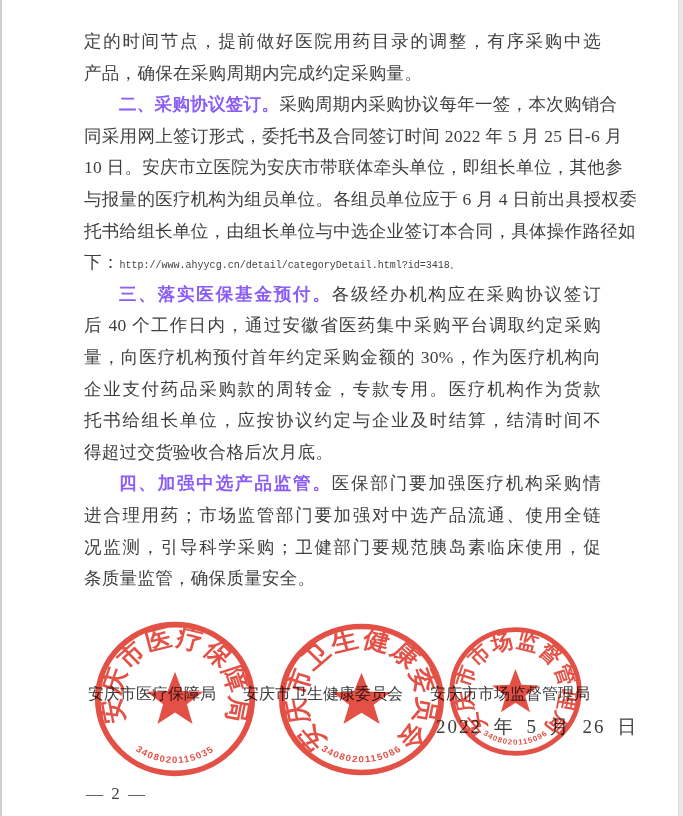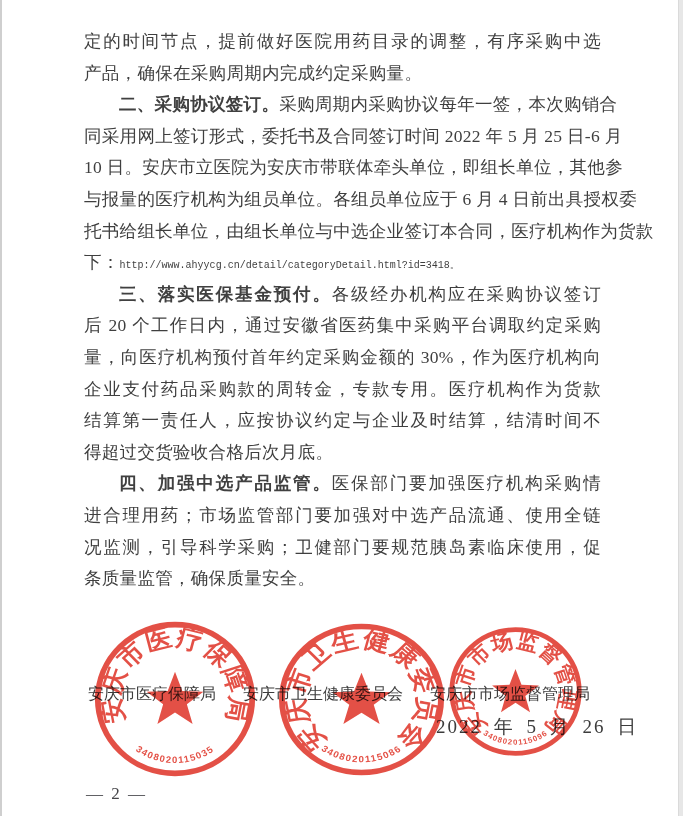--- a/index.html
+++ b/index.html
@@ -18,21 +18,21 @@
     font-size:17.5px;line-height:31.6px;color:#3f3f3f;
     letter-spacing:0.3px;
   }
   .text-line{
     text-align:justify;
     text-align-last:justify;
     height:31.6px;overflow:visible;white-space:nowrap;
   }
   .text-line.last{text-align:right;text-align-last:left;}
   .text-line.indent{padding-left:35px;}
-  .text-line .lead{font-weight:bold;color:#404040;}
+  .text-line .lead{font-weight:bold;color:#8b5cf6;}
   .text-line .mono{font-family:"Liberation Mono","DejaVu Sans Mono",monospace;font-size:10px;letter-spacing:0;}
 
   .sig-names{
     position:absolute;left:88px;top:684px;
     display:flex;align-items:flex-start;
     font-size:16px;color:#3c3c3c;letter-spacing:0;white-space:nowrap;
   }
   .sig-names span{display:block;}
   .sig-names span + span{margin-left:27px;}
 
@@ -61,27 +61,27 @@
   <div class="edge-left"></div>
   <div class="edge-right"></div>
 
   <div class="doc-body">
       <div class="text-line"><span>定的时间节点，提前做好医院用药目录的调整，有序采购中选</span></div>
       <div class="text-line last"><span>产品，确保在采购周期内完成约定采购量。</span></div>
       <div class="text-line indent"><span class="lead">二、采购协议签订。</span><span>采购周期内采购协议每年一签，本次购销合</span></div>
       <div class="text-line"><span>同采用网上签订形式，委托书及合同签订时间 2022 年 5 月 25 日-6 月</span></div>
       <div class="text-line"><span>10 日。安庆市立医院为安庆市带联体牵头单位，即组长单位，其他参</span></div>
       <div class="text-line"><span>与报量的医疗机构为组员单位。各组员单位应于 6 月 4 日前出具授权委</span></div>
-      <div class="text-line"><span>托书给组长单位，由组长单位与中选企业签订本合同，医疗机构作为货款</span></div>
+      <div class="text-line"><span>托书给组长单位，由组长单位与中选企业签订本合同，具体操作路径如</span></div>
       <div class="text-line last"><span>下：</span><span class="mono">http://www.ahyycg.cn/detail/categoryDetail.html?id=3418。</span></div>
       <div class="text-line indent"><span class="lead">三、落实医保基金预付。</span><span>各级经办机构应在采购协议签订</span></div>
-      <div class="text-line"><span>后 20 个工作日内，通过安徽省医药集中采购平台调取约定采购</span></div>
+      <div class="text-line"><span>后 40 个工作日内，通过安徽省医药集中采购平台调取约定采购</span></div>
       <div class="text-line"><span>量，向医疗机构预付首年约定采购金额的 30%，作为医疗机构向</span></div>
       <div class="text-line"><span>企业支付药品采购款的周转金，专款专用。医疗机构作为货款</span></div>
-      <div class="text-line"><span>结算第一责任人，应按协议约定与企业及时结算，结清时间不</span></div>
+      <div class="text-line"><span>托书给组长单位，应按协议约定与企业及时结算，结清时间不</span></div>
       <div class="text-line last"><span>得超过交货验收合格后次月底。</span></div>
       <div class="text-line indent"><span class="lead">四、加强中选产品监管。</span><span>医保部门要加强医疗机构采购情</span></div>
       <div class="text-line"><span>进合理用药；市场监管部门要加强对中选产品流通、使用全链</span></div>
       <div class="text-line"><span>况监测，引导科学采购；卫健部门要规范胰岛素临床使用，促</span></div>
       <div class="text-line last"><span>条质量监管，确保质量安全。</span></div>
     </div>
 
   <div class="sig-names">
     <span>安庆市医疗保障局</span>
     <span>安庆市卫生健康委员会</span>

